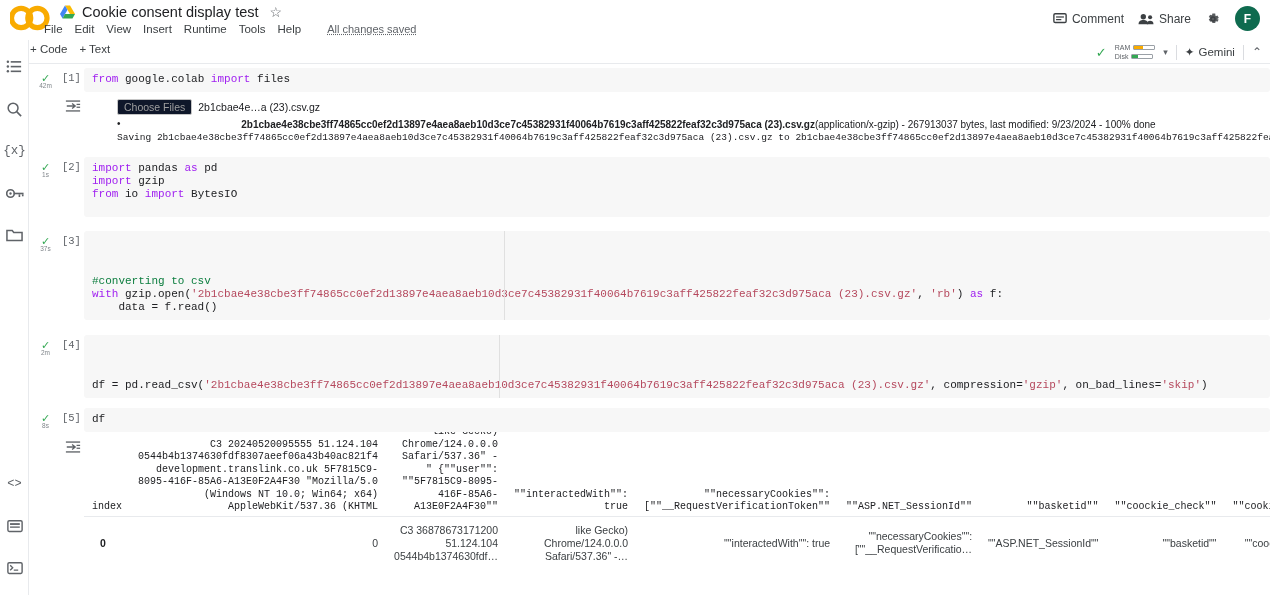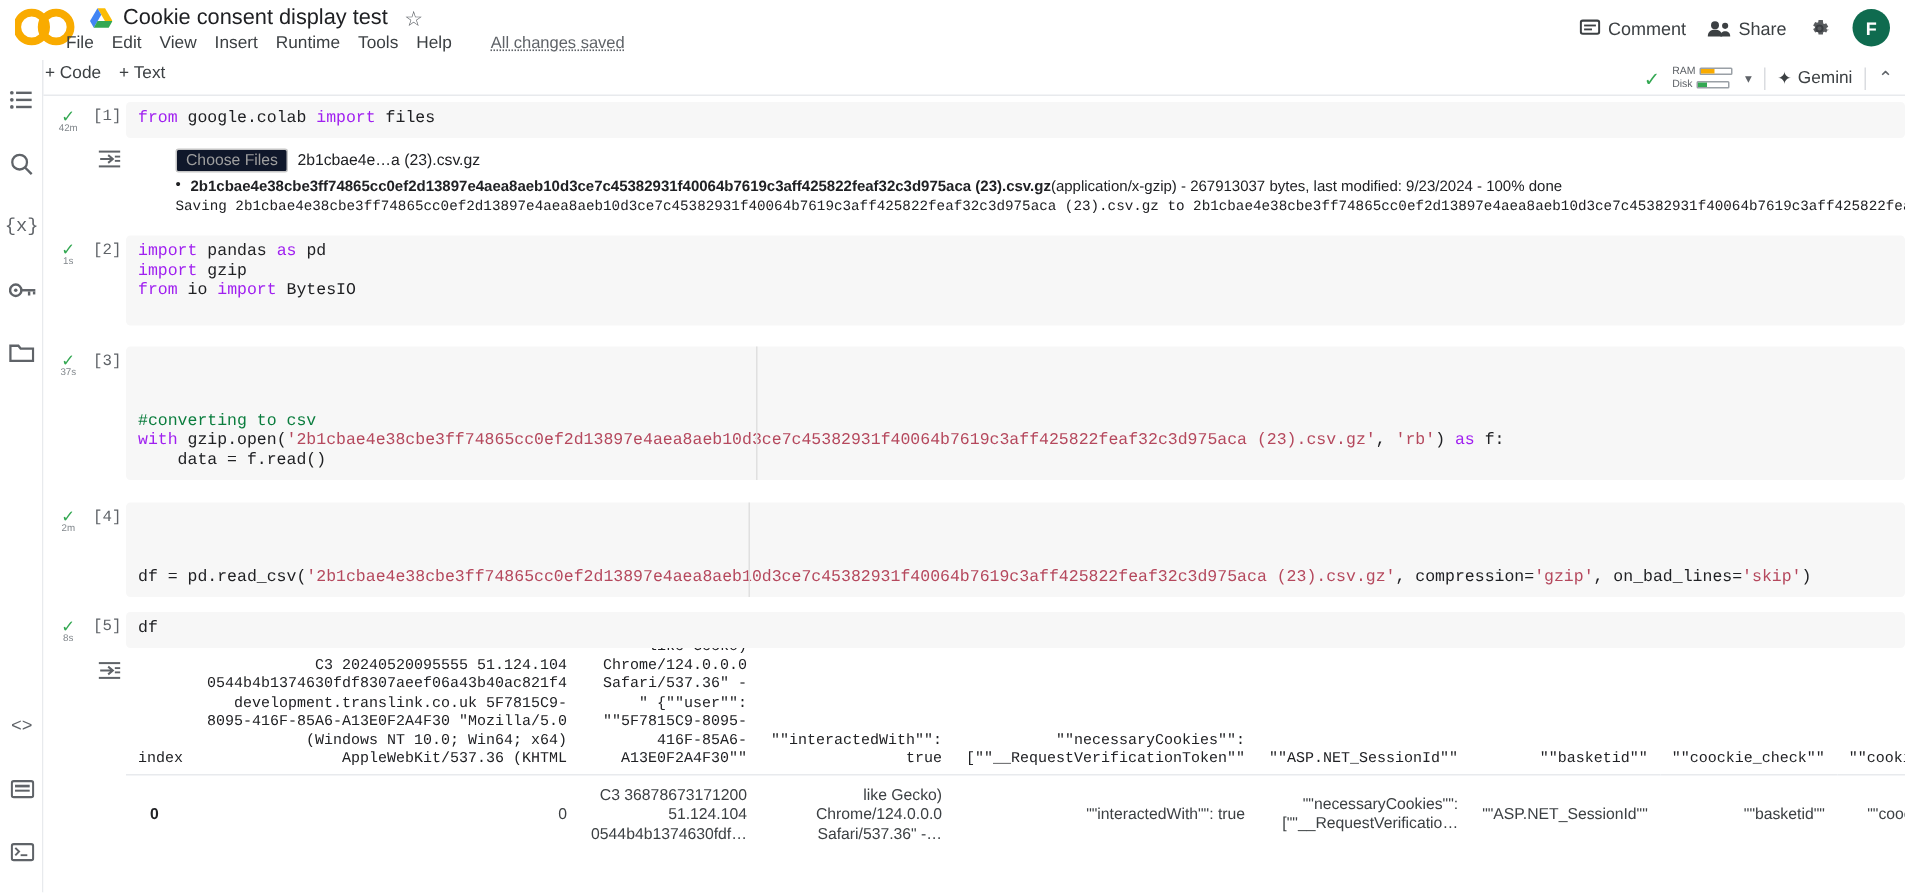--- a/index.html
+++ b/index.html
@@ -119,21 +119,21 @@
   .out-icon { position:absolute; left:36px; top:2px; color:#5f6368; }
   .out-body { margin-left:55px; font-size:10.5px; color:#202124; }
 
   .upload-line { display:flex; align-items:center; gap:6px; padding-top:2px; }
   .choose-btn {
     border:1px solid #c6c6c6; background:#0f172a; color:#9e9e9e;
     font-size:10.5px; padding:1px 6px; border-radius:2px;
     font-family:"Liberation Sans", sans-serif;
   }
   .file-chip { font-size:10.5px; color:#202124; }
-  .bullet-line { font-size:10px; color:#202124; margin-top:4px; padding-left:10px; position:relative;}
+  .bullet-line { font-size:10px; color:#202124; margin-top:4px; padding-left:10px; position:relative;text-align:center;}
   .bullet-line::before { content:"•"; position:absolute; left:0px; top:-1px; }
   .bullet-line b { font-weight:bold; }
   .bullet-line .meta { color:#202124; }
   .saving-line {
     font-size:10px; color:#202124; margin-top:2px;
     font-family:"Liberation Mono", monospace; font-size:9.5px;
     white-space:nowrap;
   }
 
   

